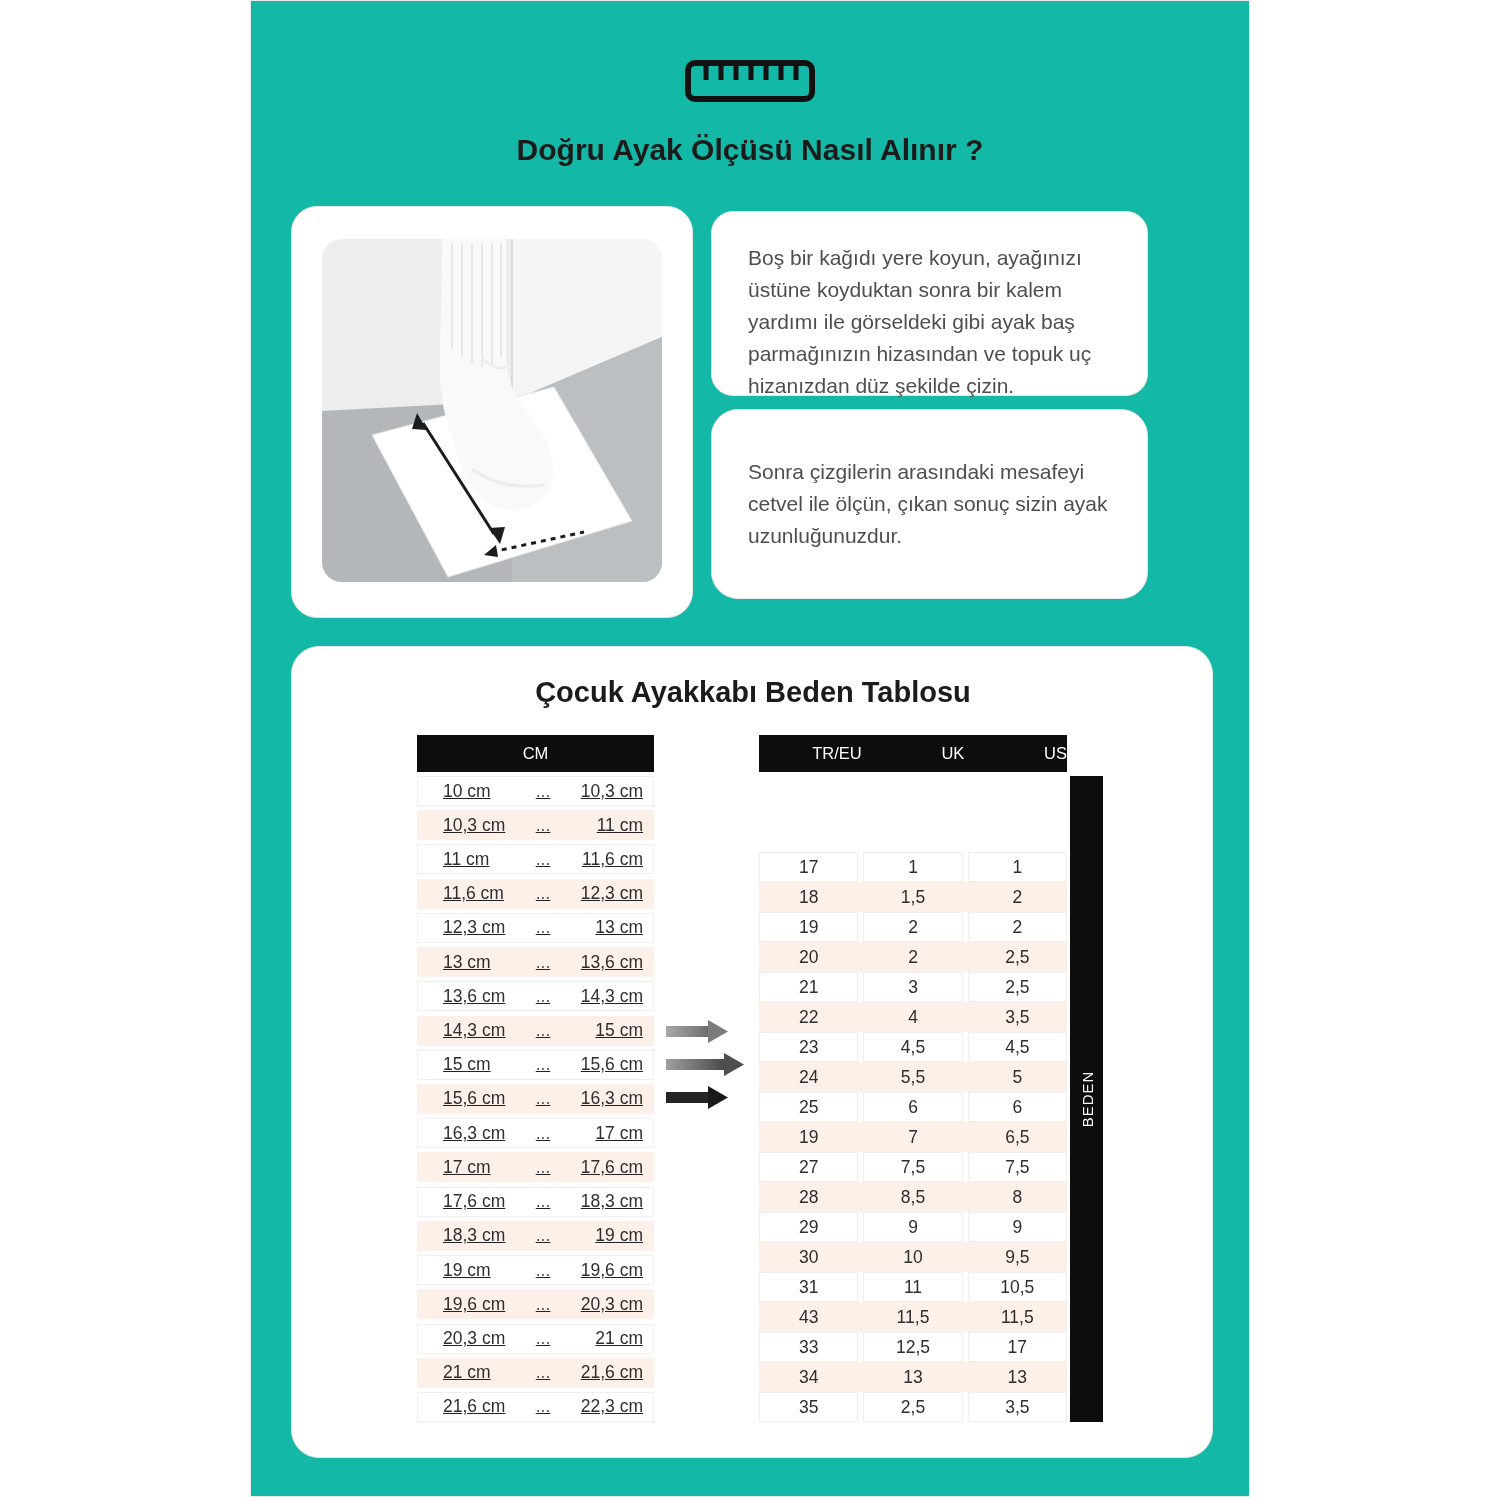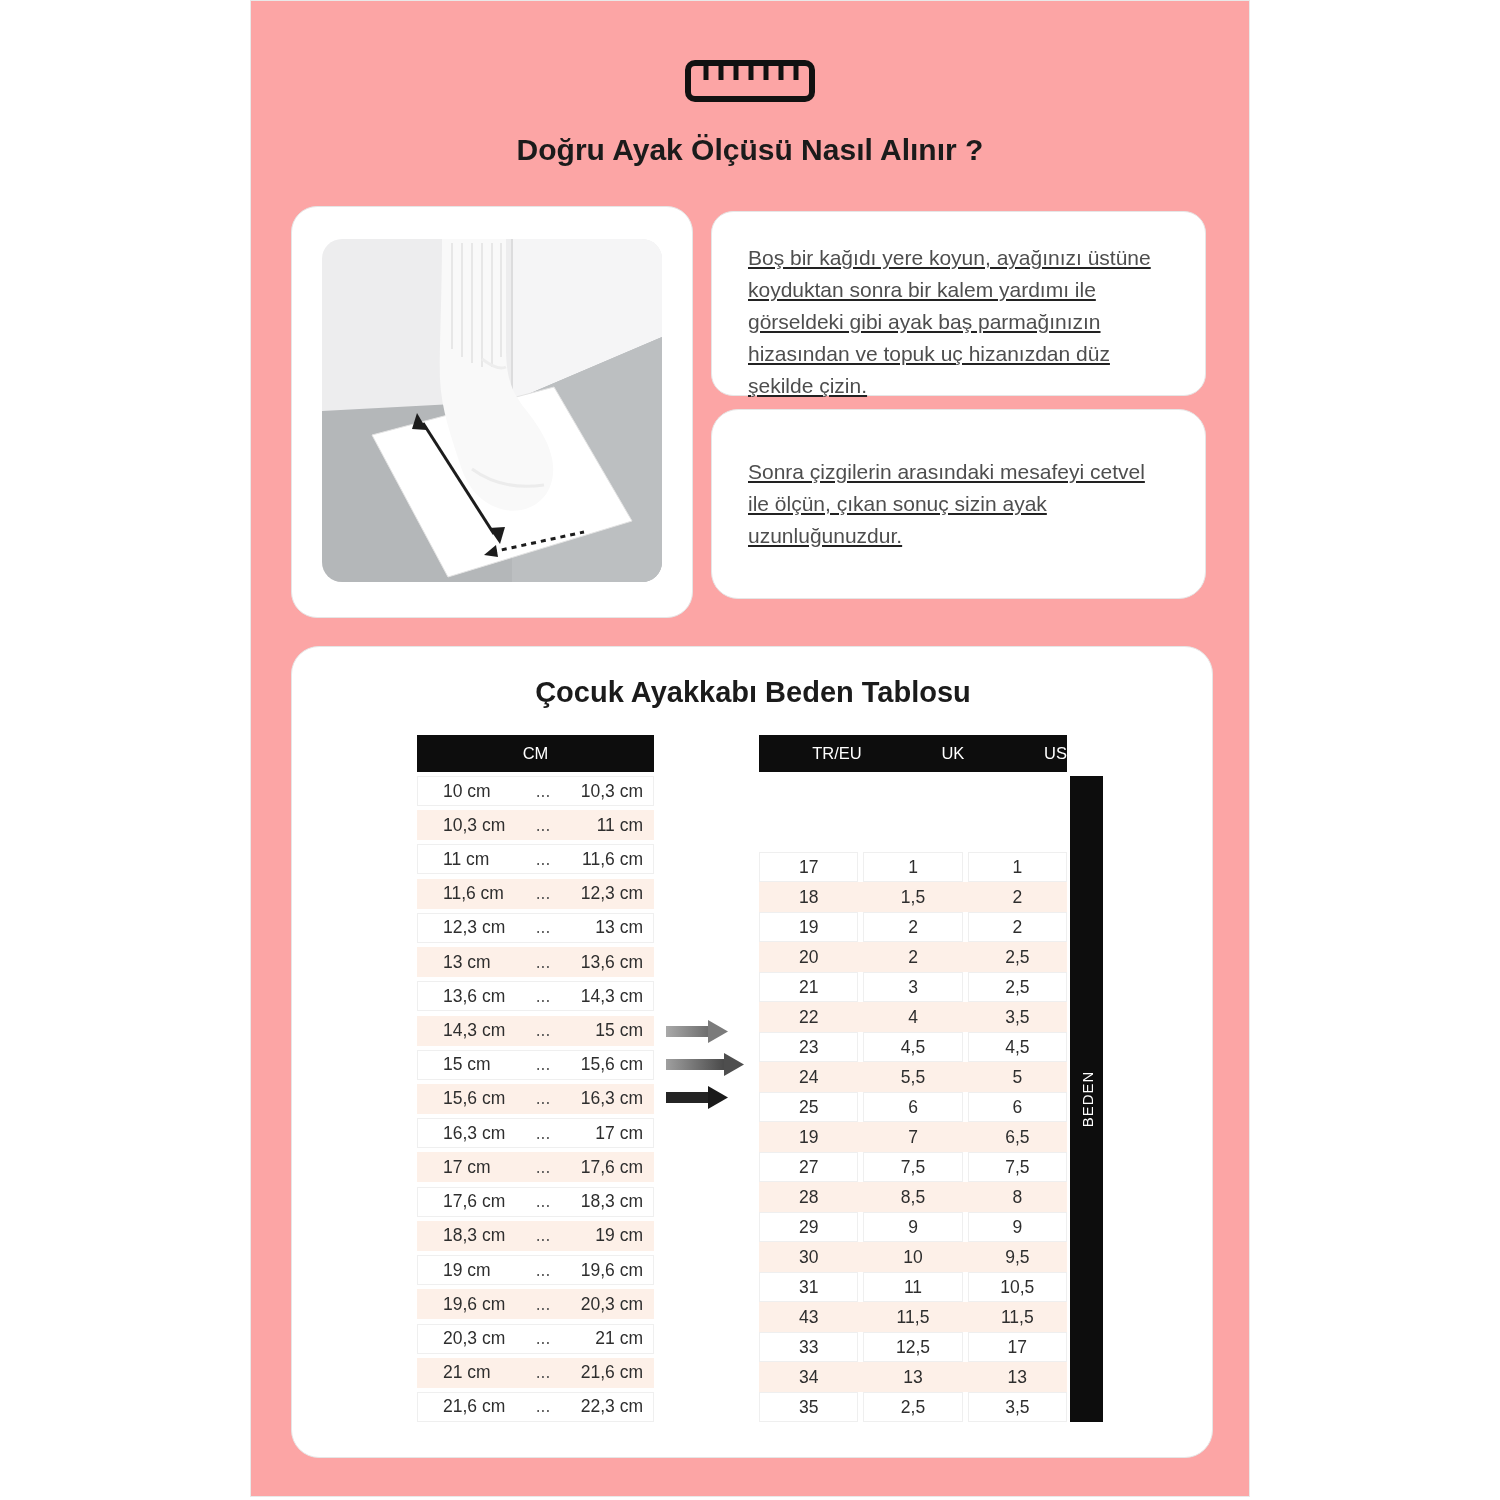--- a/index.html
+++ b/index.html
@@ -1,33 +1,33 @@
 <!DOCTYPE html>
 <html><head>
 <meta charset="utf-8">
 <style>
   html,body{margin:0;padding:0;background:#ffffff;}
   body{width:1500px;height:1500px;position:relative;font-family:"Liberation Sans",sans-serif;color:#222;}
-  .outer{position:absolute;left:250px;top:0;width:998px;height:1495px;background:#fca5a5;border:1px solid #e9e9e9;}
+  .outer{position:absolute;left:250px;top:0;width:998px;height:1495px;background:#14b8a6;border:1px solid #e9e9e9;}
   
   .ruler-wrap{position:absolute;left:0;top:58px;width:100%;display:flex;justify-content:center;}
   .page-title{position:absolute;left:0;top:132px;width:100%;text-align:center;font-size:30px;font-weight:bold;color:#1b1b1b;margin:0;}
   
   .photo-card{position:absolute;left:40px;top:205px;width:400px;height:410px;border:1px solid #e6e6e6;border-radius:26px;background:#fff;}
   .photo-frame{position:absolute;left:30px;top:32px;width:340px;height:343px;border-radius:20px;overflow:hidden;}
-  .text-card{position:absolute;left:460px;width:495px;border:1px solid #e6e6e6;border-radius:22px;background:#fff;box-sizing:border-box;padding:30px 36px;text-decoration:underline;}
+  .text-card{position:absolute;left:460px;width:437px;border:1px solid #e6e6e6;border-radius:22px;background:#fff;box-sizing:border-box;padding:30px 36px;}
   .text-card.first{top:210px;height:185px;}
   .text-card.second{top:408px;height:190px;display:flex;align-items:center;border-radius:27px;}
   .text-card p{margin:0;font-size:21px;line-height:1.52;color:#4e4e4e;}
   
   .table-card{position:absolute;left:40px;top:645px;width:920px;height:810px;border:1px solid #e6e6e6;border-radius:28px;background:#fff;}
   .table-title{position:absolute;left:0;top:28px;width:100%;text-align:center;font-size:29px;font-weight:bold;color:#1b1b1b;margin:1px;}
   .black{background:#0d0d0d;color:#fff;}
   .cm-header{position:absolute;left:125px;top:88px;width:237px;height:37px;display:flex;align-items:center;justify-content:center;font-size:16.5px;}
-  .cm-rows{position:absolute;left:125px;top:129px;width:237px;height:646px;display:flex;flex-direction:column;justify-content:space-between;}
+  .cm-rows{position:absolute;left:125px;top:129px;width:237px;height:646px;display:flex;flex-direction:column;justify-content:space-between;text-decoration:underline;}
   .row{height:30px;display:flex;align-items:center;font-size:17.5px;color:#2e2e2e;background:#fff;border:1px solid #efefef;box-sizing:border-box;}
   .row.alt{background:#fdf0e8;border-color:#fdf0e8;}
   .cm-row .v-from{flex:1;text-align:left;padding-left:25px;}
   .cm-row .dots{width:30px;text-align:center;color:#555;}
   .cm-row .v-to{flex:1;text-align:right;padding-right:10px;}
   .size-header{position:absolute;left:467px;top:88px;width:308px;height:37px;display:flex;align-items:center;font-size:16.5px;}
   .size-header span{flex:1;text-align:right;}
   .size-rows{position:absolute;left:467px;top:129px;width:308px;height:646px;display:flex;flex-direction:column;justify-content:flex-end;}
   .size-row{display:flex;gap:5px;height:30px;background:transparent;border:none;}
   .size-row .cell{flex:1;display:flex;align-items:center;justify-content:center;background:#fff;border:1px solid #efefef;box-sizing:border-box;font-size:17.5px;color:#2e2e2e;height:30px;}

